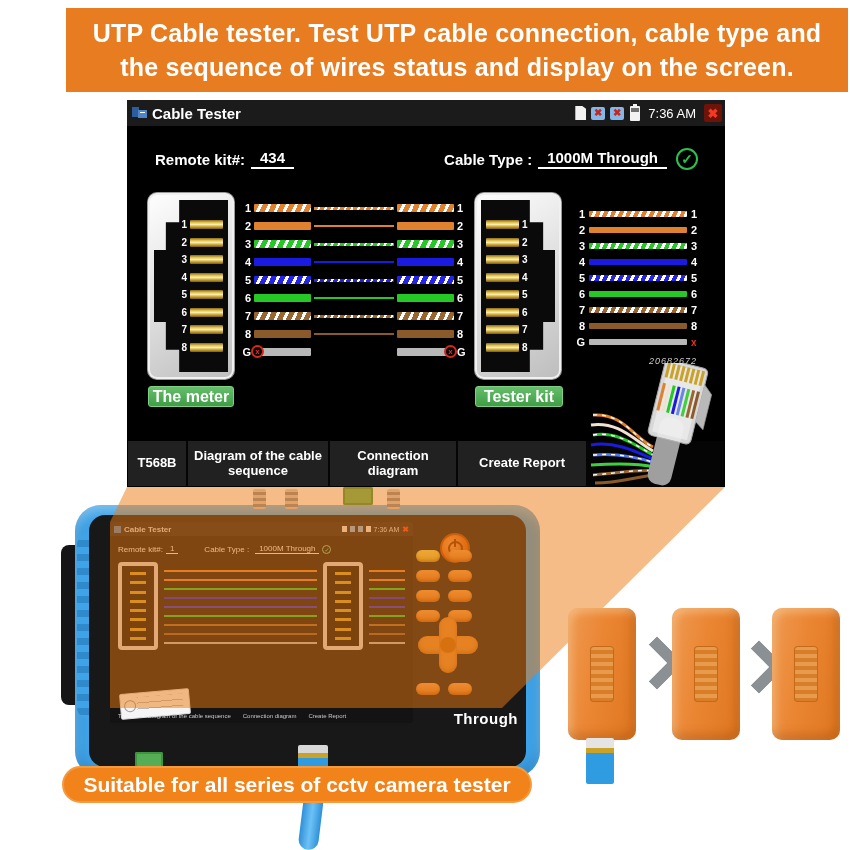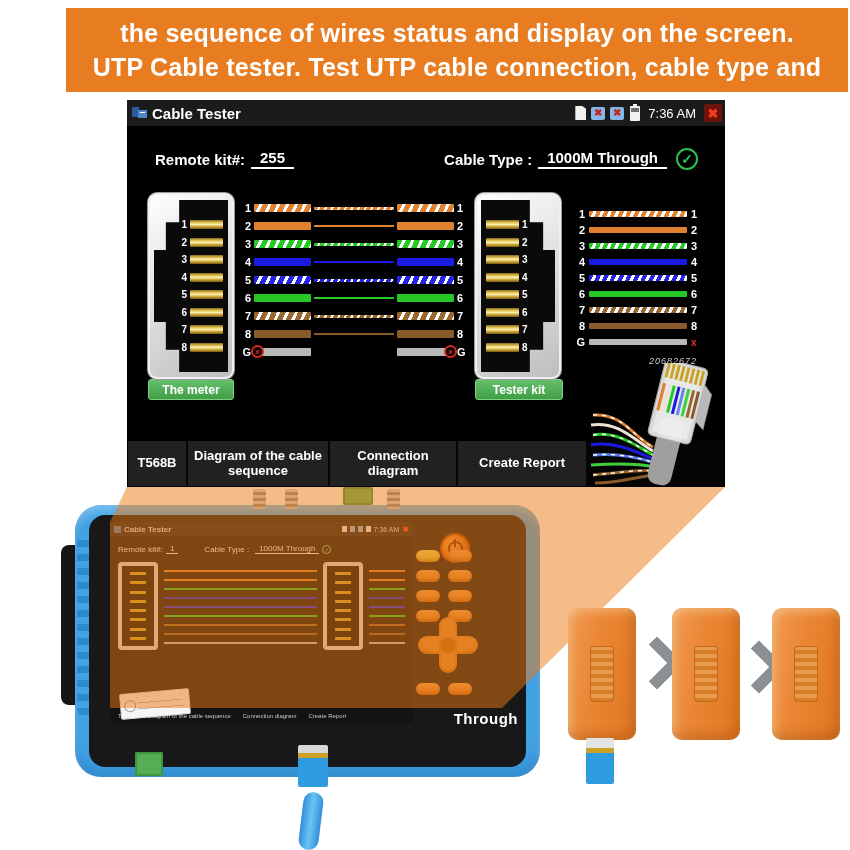--- a/index.html
+++ b/index.html
@@ -49,22 +49,22 @@
   .sock.left{clip-path:polygon(34% 0,100% 0,100% 100%,34% 100%,34% 87%,16% 87%,16% 71%,0 71%,0 29%,16% 29%,16% 13%,34% 13%);}
   .sock.right{clip-path:polygon(66% 0,0 0,0 100%,66% 100%,66% 87%,84% 87%,84% 71%,100% 71%,100% 29%,84% 29%,84% 13%,66% 13%);}
   .pins{position:absolute;top:26px;bottom:26px;display:flex;flex-direction:column;justify-content:space-between;}
   .pins.pl{left:30px;right:8px;} .pins.pr{left:8px;right:30px;}
   .pin-row{display:flex;align-items:center;gap:3px;}
   .pins.pr .pin-row{flex-direction:row-reverse;}
   .pin-num{width:9px;font-size:10px;font-weight:bold;color:#fff;text-align:right;}
   .pins.pr .pin-num{text-align:left;}
   .pin-bar{width:33px;height:9px;border-radius:1px;
            background:linear-gradient(180deg,#8a6a18,#E7C95C 30%,#F7ECA8 50%,#C9A233 75%,#7a5c14);}
-  .gbtn{height:19px;background:linear-gradient(#66BE6A,#3F9E46);border:1px solid #7ED083;
-        border-radius:3px;color:#fff;font-size:12px;font-weight:bold;display:flex;align-items:center;
+  .gbtn{height:19px;margin-top:7px;background:linear-gradient(#66BE6A,#3F9E46);border:1px solid #7ED083;
+        border-radius:3px;color:#fff;font-size:16px;font-weight:bold;display:flex;align-items:center;
         justify-content:center;}
 
   .w-col{width:228px;margin:6px 5px 0 6px;}
   .w-row{display:flex;align-items:center;height:18px;gap:3px;}
   .w-num{width:11px;font-size:11px;font-weight:bold;color:#fff;}
   .w-num.l{text-align:right;} .w-num.r{text-align:left;}
   .w-seg{width:57px;height:8px;border-radius:1px;position:relative;flex:none;}
   .w-mid{flex:1;height:2px;}
   .w-row.striped .w-seg{background-image:repeating-linear-gradient(115deg,rgba(255,255,255,0) 0 5px,#fff 5px 8px);}
   .w-row.striped .w-mid{height:3px;background-image:repeating-linear-gradient(115deg,rgba(255,255,255,0) 0 4px,#fff 4px 6px);}
@@ -180,22 +180,22 @@
   .pill{position:absolute;left:62px;top:766px;width:470px;height:37px;border-radius:19px;z-index:8;
         border:2px solid #F49B3F;box-sizing:border-box;display:flex;align-items:center;justify-content:center;
         color:#fff;font-weight:bold;font-size:21px;white-space:nowrap;}
 </style>
 </head>
 <body>
 
 <div class="canvas">
 
   <div class="banner" style="background-color: rgb(232, 124, 32);">
+    <div>UTP Cable tester. Test UTP cable connection, cable type and</div>
     <div>the sequence of wires status and display on the screen.</div>
-    <div>UTP Cable tester. Test UTP cable connection, cable type and</div>
   </div>
 
   <div class="cable"></div>
 
   <div class="device">
     <div class="handle"></div>
     <div class="bumper"></div>
     <div class="ribs"></div>
     <div class="tcon" style="left:178px"></div>
     <div class="tcon" style="left:210px"></div>
@@ -377,21 +377,21 @@
       <span class="sd"></span>
       <span class="net">✖</span>
       <span class="net">✖</span>
       <span class="batt"></span>
       <span class="tb-time">7:36 AM</span>
       <span class="tb-close">✖</span>
     </div>
 
     <div class="inforow">
       <span>Remote kit#:</span>
-      <span class="u-val">255</span>
+      <span class="u-val">434</span>
       <span class="ct">
         <span>Cable Type :</span>
         <span class="u-val">1000M Through</span>
         <span class="check">✓</span>
       </span>
     </div>
 
     <div class="diagram">
 
       <div class="colA">
@@ -690,14 +690,17 @@
   <div class="chev c1"></div>
   <div class="kit k2">
       <span class="kit-plate"></span>
     </div>
   <div class="chev c2"></div>
   <div class="kit k3">
       <span class="kit-plate"></span>
     </div>
   <div class="kplug"></div>
 
+  <div class="pill" style="background-color: rgb(242, 131, 27);">
+    <span>Suitable for all series of cctv camera tester</span>
+  </div>
 
 </div>
 
 </body></html>

